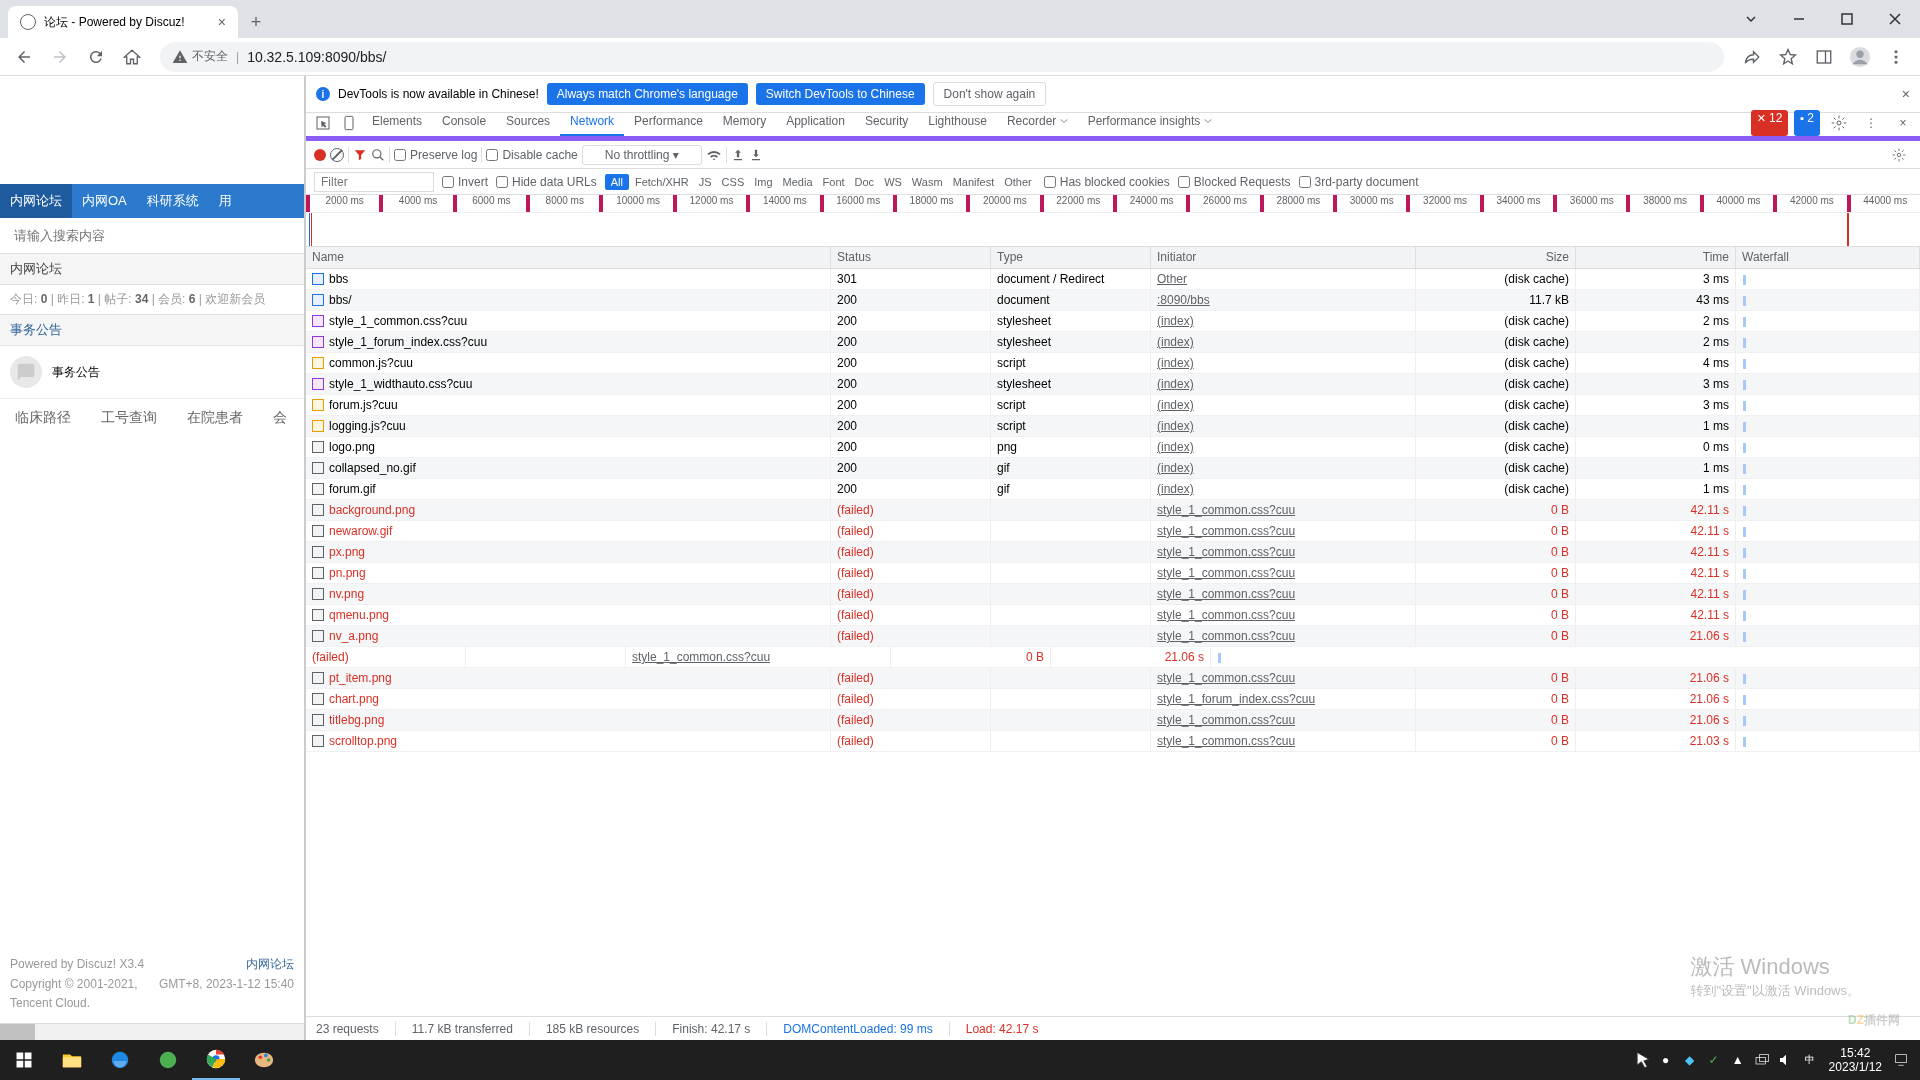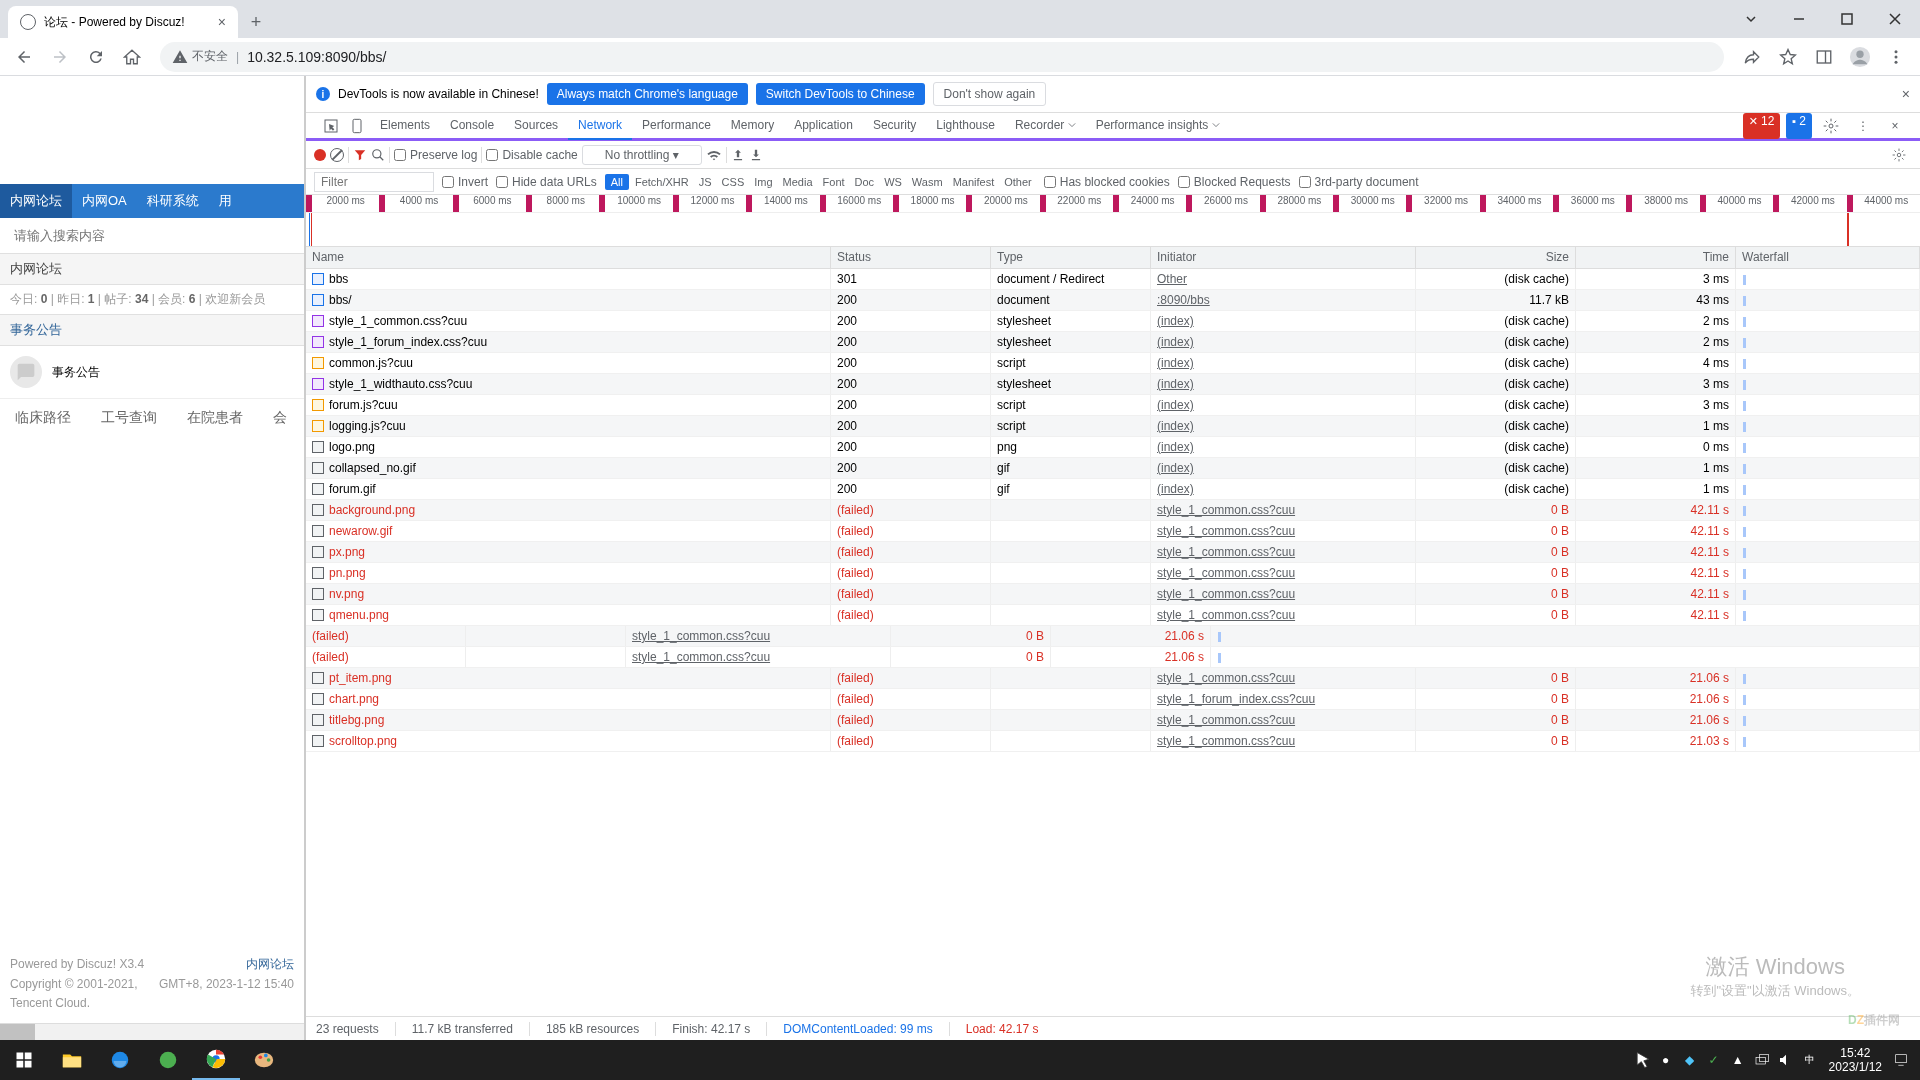--- a/index.html
+++ b/index.html
@@ -36,21 +36,21 @@
 .forum-footer{margin-top:auto;padding:10px;color:#999;line-height:1.6;font-size:11px}
 .hscroll{height:17px;background:#f1f1f1;border-top:1px solid #ddd;position:relative}
 .hscroll-thumb{position:absolute;left:0;width:35px;height:100%;background:#c1c1c1}
 .devtools{flex:1;display:flex;flex-direction:column;background:#fff;border-left:1px solid #ccc}
 .dt-banner{background:#fff;border-bottom:1px solid #ddd;padding:6px 10px;display:flex;align-items:center;gap:8px}
 .dt-banner-icon{width:14px;height:14px;border-radius:50%;background:#1a73e8;color:#fff;display:inline-flex;align-items:center;justify-content:center;font-size:10px;font-weight:bold}
 .dt-btn{padding:4px 10px;border-radius:3px;color:#fff;font-size:12px}
 .dt-btn.blue{background:#1a73e8}
 .dt-btn.outline{background:#fff;color:#5f6368;border:1px solid #dadce0}
 .dt-banner-close{margin-left:auto;font-size:14px;color:#5f6368}
-.dt-tabs{display:flex;align-items:center;border-bottom:3px solid #8b5cf6;padding:0 12px;height:28px}
+.dt-tabs{display:flex;align-items:flex-end;border-bottom:5px solid #8b5cf6;padding:0 4px;height:28px}
 .dt-tabs-icon{width:26px;height:26px;display:flex;align-items:center;justify-content:center;color:#5f6368}
 .dt-tab{padding:6px 10px;color:#5f6368;font-size:12px}
 .dt-tab.active{color:#1a73e8;border-bottom:2px solid #1a73e8}
 .dt-tabs-right{margin-left:auto;display:flex;align-items:what322
 ;gap:6px}
 .badge{padding:1px 6px;border-radius:3px;font-size:11px}
 .badge.red{background:#d93025;color:#fff}
 .badge.blue{background:#1a73e8;color:#fff}
 .net-toolbar{display:flex;align-items:center;padding:4px 8px;gap:4px;border-bottom:1px solid #ddd;height:28px}
 .rec-btn{width:12px;height:12px;border-radius:50%;background:#d93025}
@@ -60,21 +60,21 @@
 .sep{width:1px;height:16px;background:#ddd}
 .cb{display:flex;align-items:center;gap:4px;color:#5f6368}
 .cb input{width:12px;height:12px}
 .throttle{border:1px solid #dadce0;padding:2px 22px;border-radius:3px;color:#5f6368}
 .net-filter{display:flex;align-items:center;padding:4px 8px;gap:8px;border-bottom:1px solid #ddd;height:26px;flex-wrap:nowrap}
 .filter-input{border:1px solid #dadce0;padding:2px 6px;width:120px;color:#999}
 .filter-chip{padding:2px 4px;color:#5f6368;font-size:11px}
 .filter-chip.active{background:#1a73e8;color:#fff;border-radius:2px;padding:2px 6px}
 .timeline{height:52px;border-bottom:1px solid #ddd;position:relative;overflow:hidden}
 .timeline-ruler{display:flex;height:18px;border-bottom:1px solid #eee}
-.timeline-tick{flex:1;font-size:10px;color:#5f6368;text-align:center;border-left:6px solid #be185d;white-space:nowrap}
+.timeline-tick{flex:1;font-size:10px;color:#5f6368;text-align:center;border-left:4px solid #be185d;white-space:nowrap}
 .timeline-body{height:34px;position:relative}
 .timeline-marker{position:absolute;top:0;bottom:0;width:1px}
 .net-table{flex:1;overflow:auto;position:relative}
 .net-header{display:flex;background:#f1f3f4;border-bottom:1px solid #ddd;position:sticky;top:0;height:22px}
 .net-header>div{padding:3px 6px;border-right:1px solid #ddd;color:#5f6368;font-size:12px}
 .col-name{width:525px}
 .col-status{width:160px}
 .col-type{width:160px}
 .col-init{width:265px}
 .col-size{width:160px;text-align:right}
@@ -89,21 +89,21 @@
 .fi-css{border-color:#9334e6;background:#f3e8fd}
 .fi-js{border-color:#f29900;background:#fef7e0}
 .fi-img{border-color:#5f6368;background:#f1f3f4}
 .failed{color:#d93025}
 .initiator-link{color:#5f6368;text-decoration:underline}
 .wf-bar{position:relative;height:100%}
 .wf-seg{position:absolute;height:10px;top:3px;background:#a8c7fa;left:1px;width:3px}
 .net-status{height:24px;border-top:1px solid #ddd;display:flex;align-items:center;padding:0 10px;gap:16px;color:#5f6368;font-size:12px}
 .net-status .sep{height:14px}
 .load-red{color:#d93025}
-.watermark{position:absolute;right:60px;bottom:80px;color:#ccc;text-align:center;pointer-events:none}
+.watermark{position:absolute;right:60px;bottom:80px;color:#ccc;text-align:left;pointer-events:none}
 .watermark-title{font-size:22px;color:#bbb}
 .watermark-sub{font-size:13px;color:#bbb}
 .logo-wm{position:absolute;right:20px;bottom:50px;font-size:22px;font-weight:bold;opacity:0.4}
 .logo-wm .g{color:#4caf50}
 .logo-wm .o{color:#ff9800}
 .taskbar{position:absolute;bottom:0;left:0;right:0;height:40px;background:#1f1f1f;display:flex;align-items:center}
 .tb-item{width:48px;height:40px;display:flex;align-items:center;justify-content:center;color:#fff}
 .tb-item.active{border-bottom:2px solid #76b9ed}
 .tb-right{margin-left:auto;display:flex;align-items:center;gap:2px;padding-right:8px;color:#fff}
 .tb-tray{width:22px;height:22px;display:flex;align-items:center;justify-content:center}
@@ -697,20 +697,24 @@
             <div class="col-init"><span class="initiator-link">style_1_common.css?cuu</span></div>
             <div class="col-size">0 B</div>
             <div class="col-time">42.11 s</div>
             <div class="col-wf">
               <div class="wf-bar">
                 <div class="wf-seg"></div>
               </div>
             </div>
           </div>
           <div class="net-row failed">
+            <div class="col-name">
+              <span class="file-icon fi-img"></span>
+              <span>nv_a.png</span>
+            </div>
             <div class="col-status">(failed)</div>
             <div class="col-type"></div>
             <div class="col-init"><span class="initiator-link">style_1_common.css?cuu</span></div>
             <div class="col-size">0 B</div>
             <div class="col-time">21.06 s</div>
             <div class="col-wf">
               <div class="wf-bar">
                 <div class="wf-seg"></div>
               </div>
             </div>

